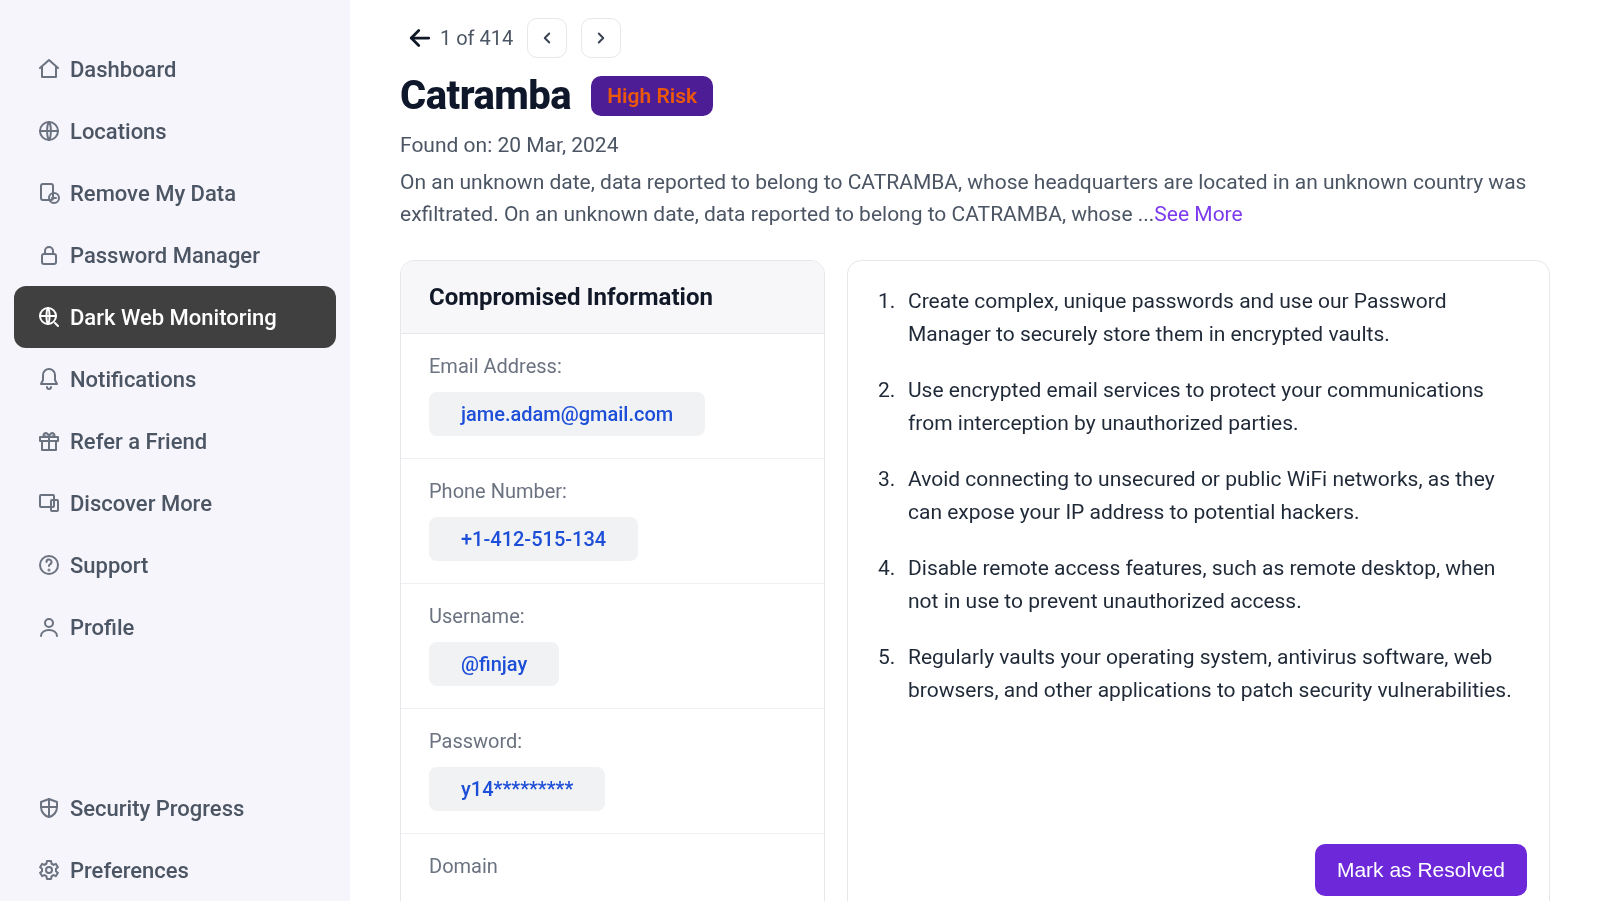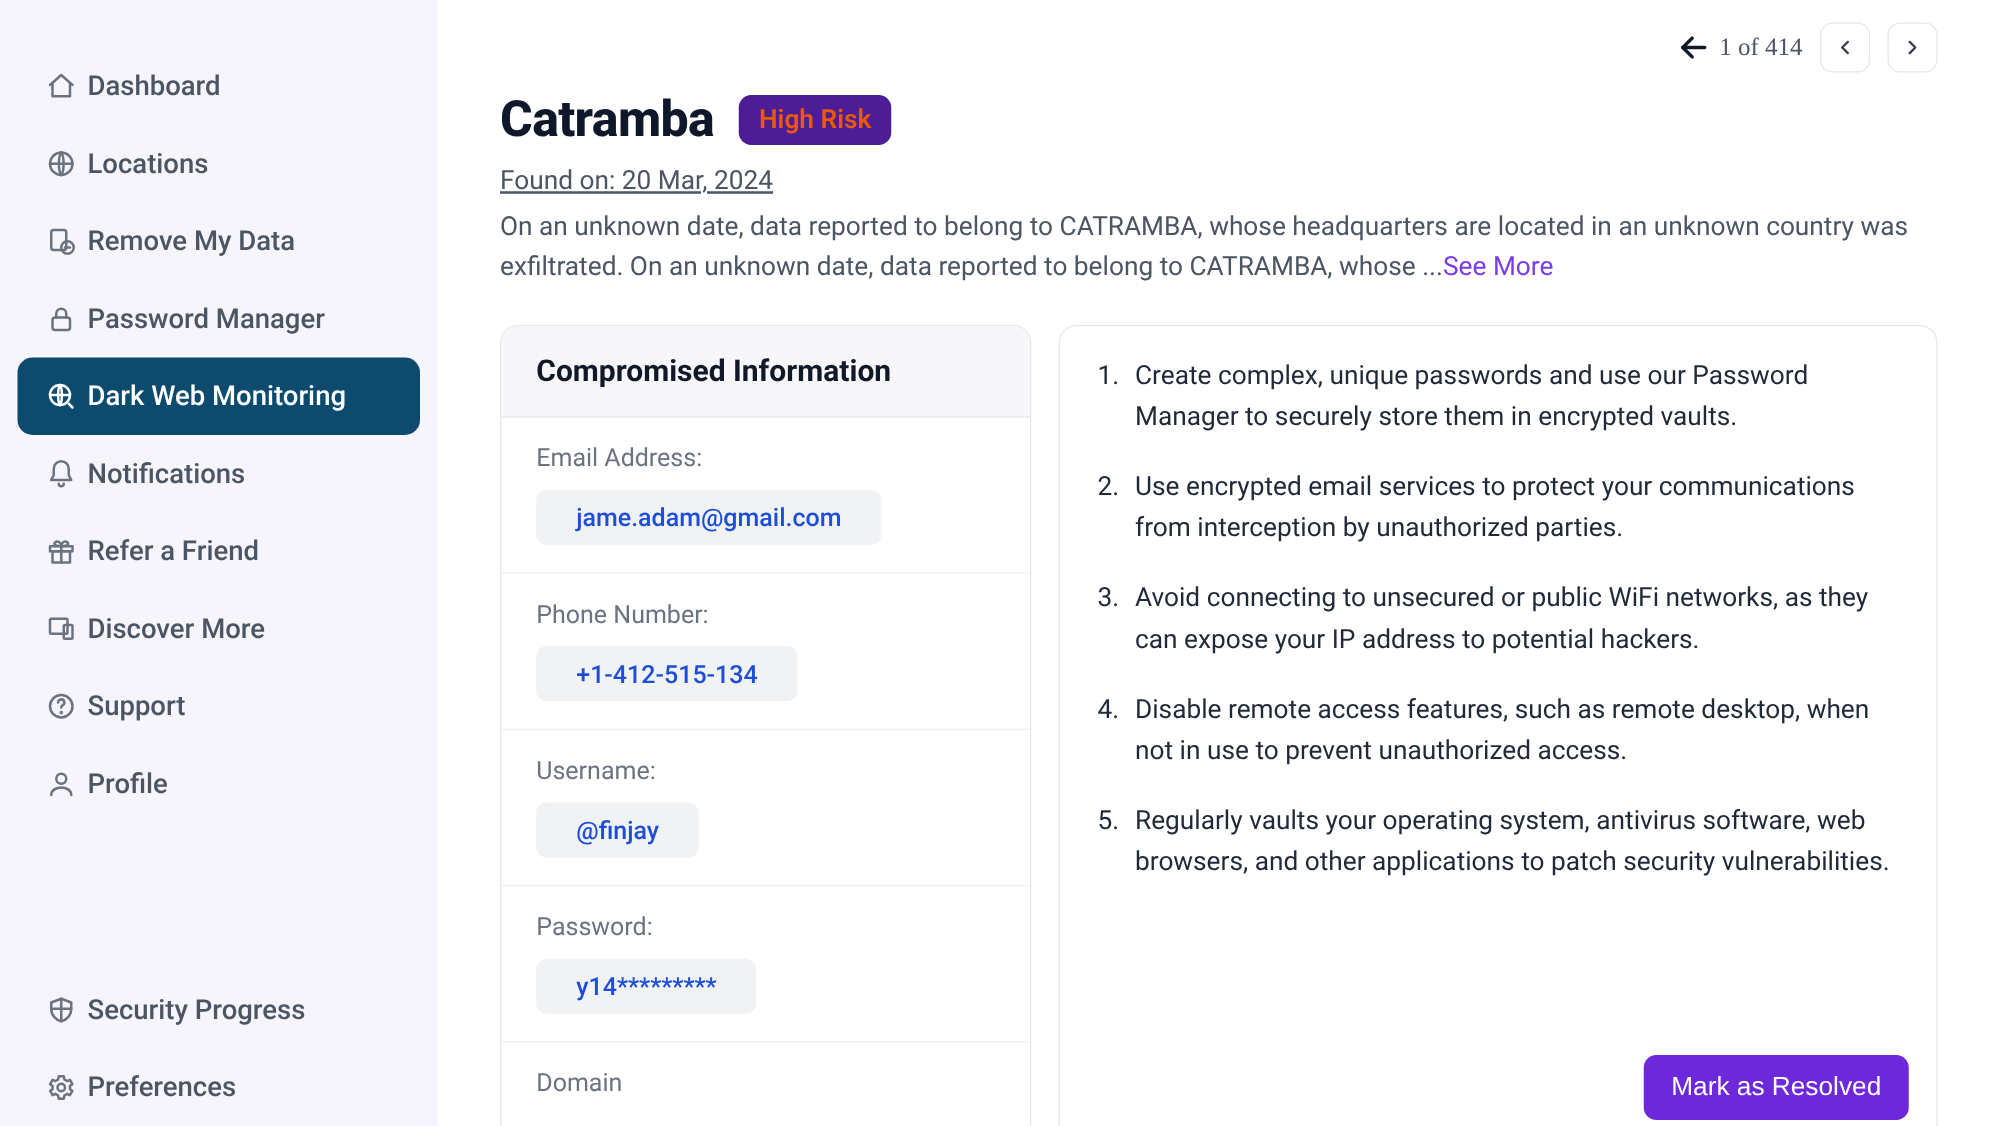--- a/index.html
+++ b/index.html
@@ -35,43 +35,42 @@
     font-weight: 500;
     cursor: pointer;
   }
   .nav-item .icon {
     width: 26px; height: 26px;
     display: inline-flex;
     align-items: center; justify-content: center;
     color: #6b7280;
   }
   .nav-item.active {
-    background: #0c4a6e;
+    background: #404040;
     color: #fff;
   }
   .nav-item.active .icon { color: #fff; }
   .nav-bottom {
     position: absolute;
     bottom: 0px; left: 14px; right: 14px;
   }
 
   
   .main {
     position: absolute;
     left: 350px; top: 0;
     right: 0;
     height: 100%;
     padding: 18px 50px 0 50px;
   }
   .topbar {
     display: flex;
     align-items: center;
-    justify-content: flex-end;
+    justify-content: flex-start;
     margin-bottom: 14px;
-    font-family: Liberation Serif, serif;
   }
   .back-btn {
     width: 40px; height: 40px;
     display: inline-flex; align-items: center; justify-content: center;
     cursor: pointer;
     color: #111827;
   }
   .pager {
     display: flex; align-items: center; gap: 14px;
     color: #4b5563; font-size: 20px;
@@ -100,21 +99,20 @@
     color: #ea580c;
     font-weight: 600;
     font-size: 21px;
     padding: 8px 16px;
     border-radius: 10px;
   }
   .found-on {
     margin-top: 14px;
     font-size: 21px;
     color: #4b5563;
-    text-decoration: underline;
   }
   .desc {
     margin-top: 10px;
     font-size: 21px;
     line-height: 1.5;
     color: #4b5563;
     max-width: 1150px;
   }
   .see-more {
     color: #7c3aed;

